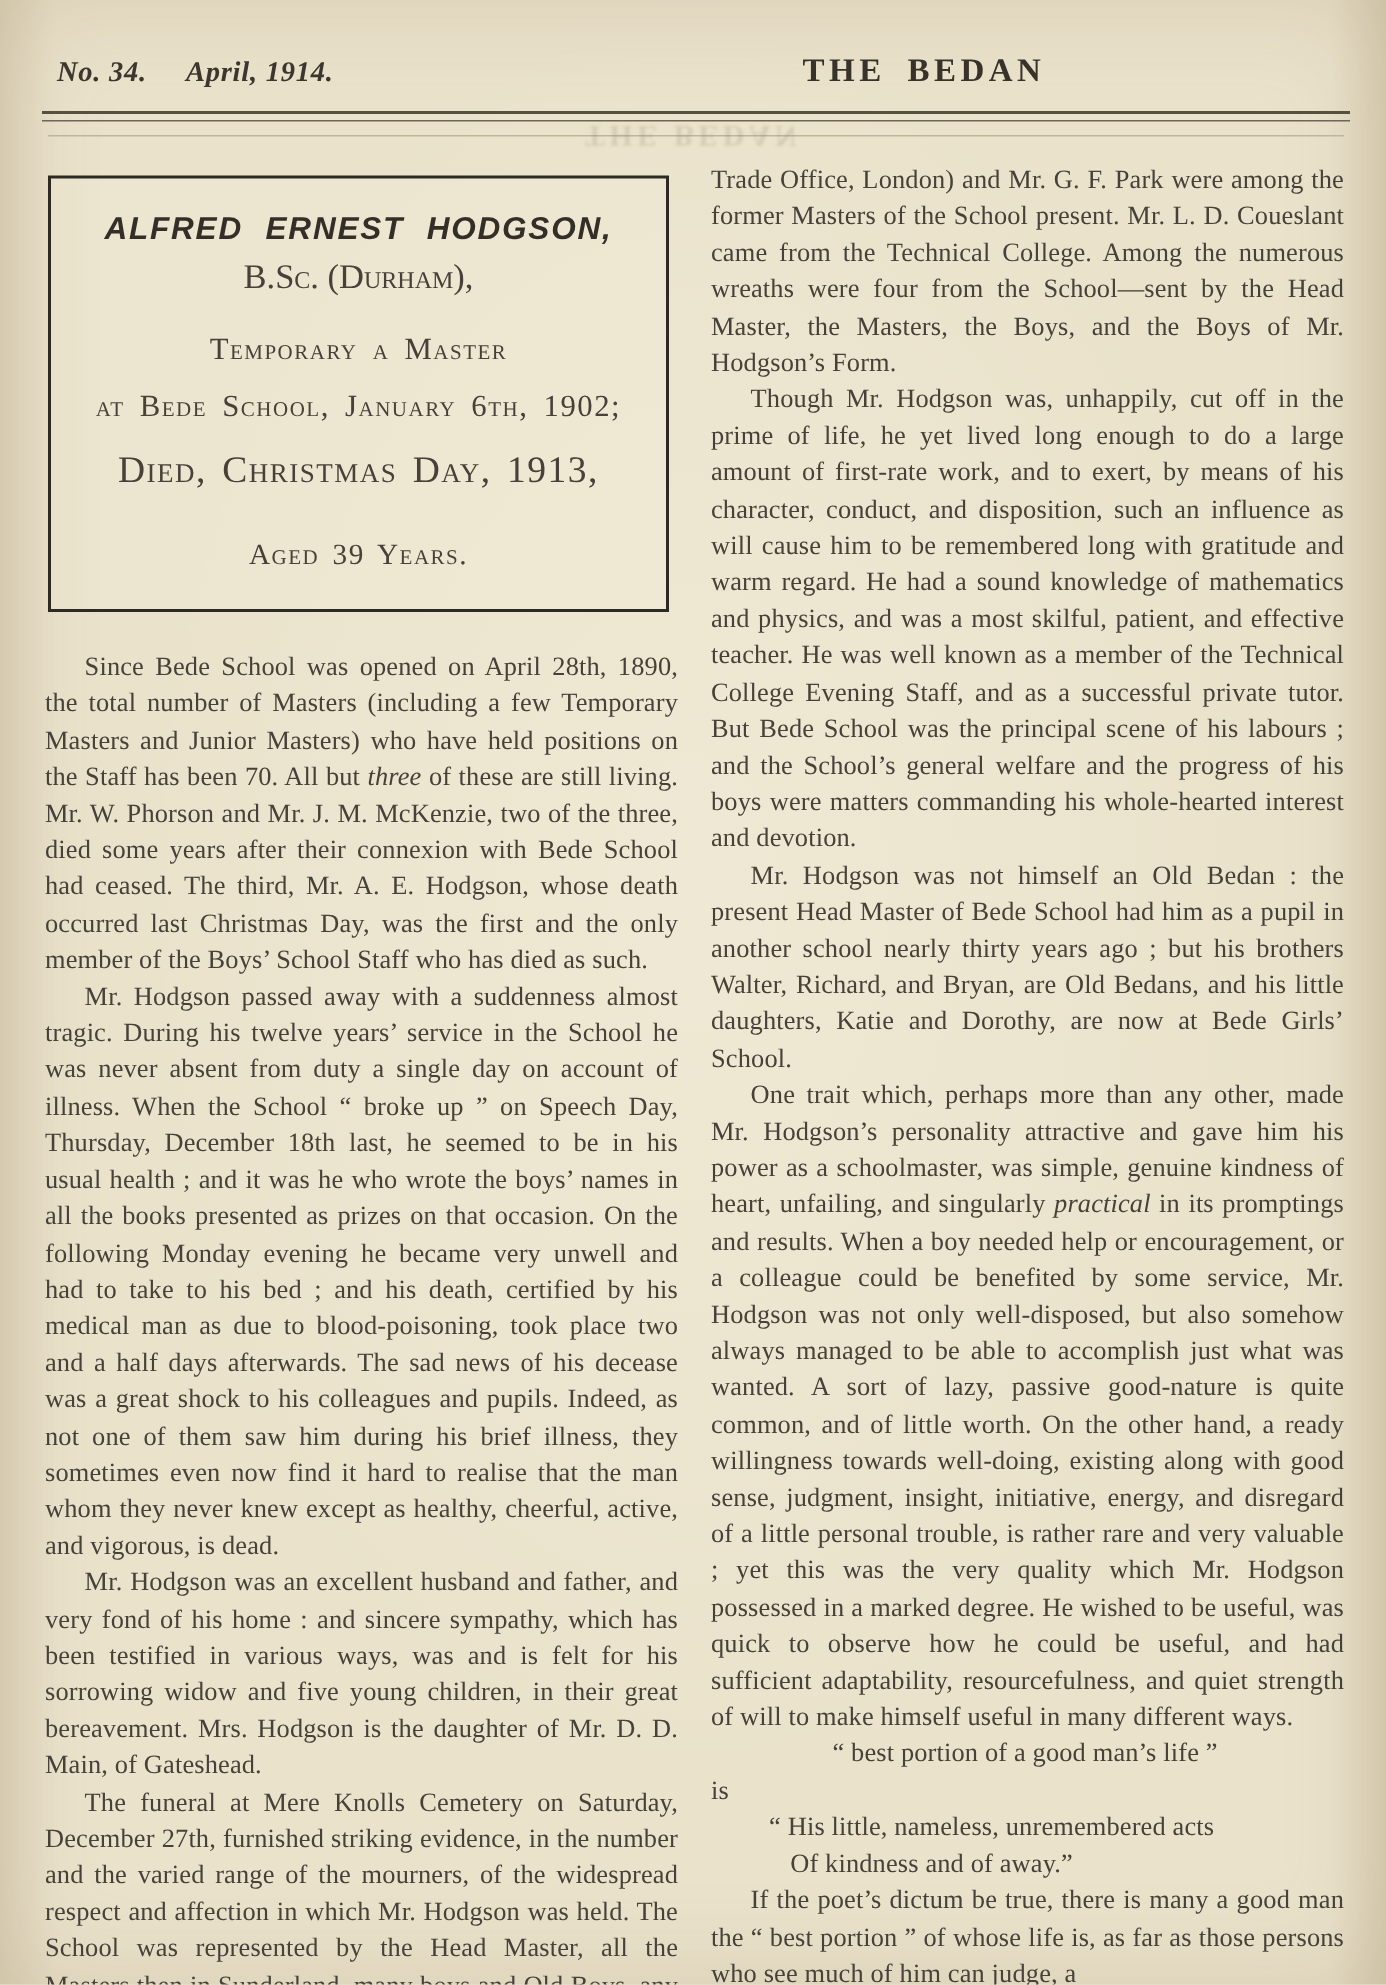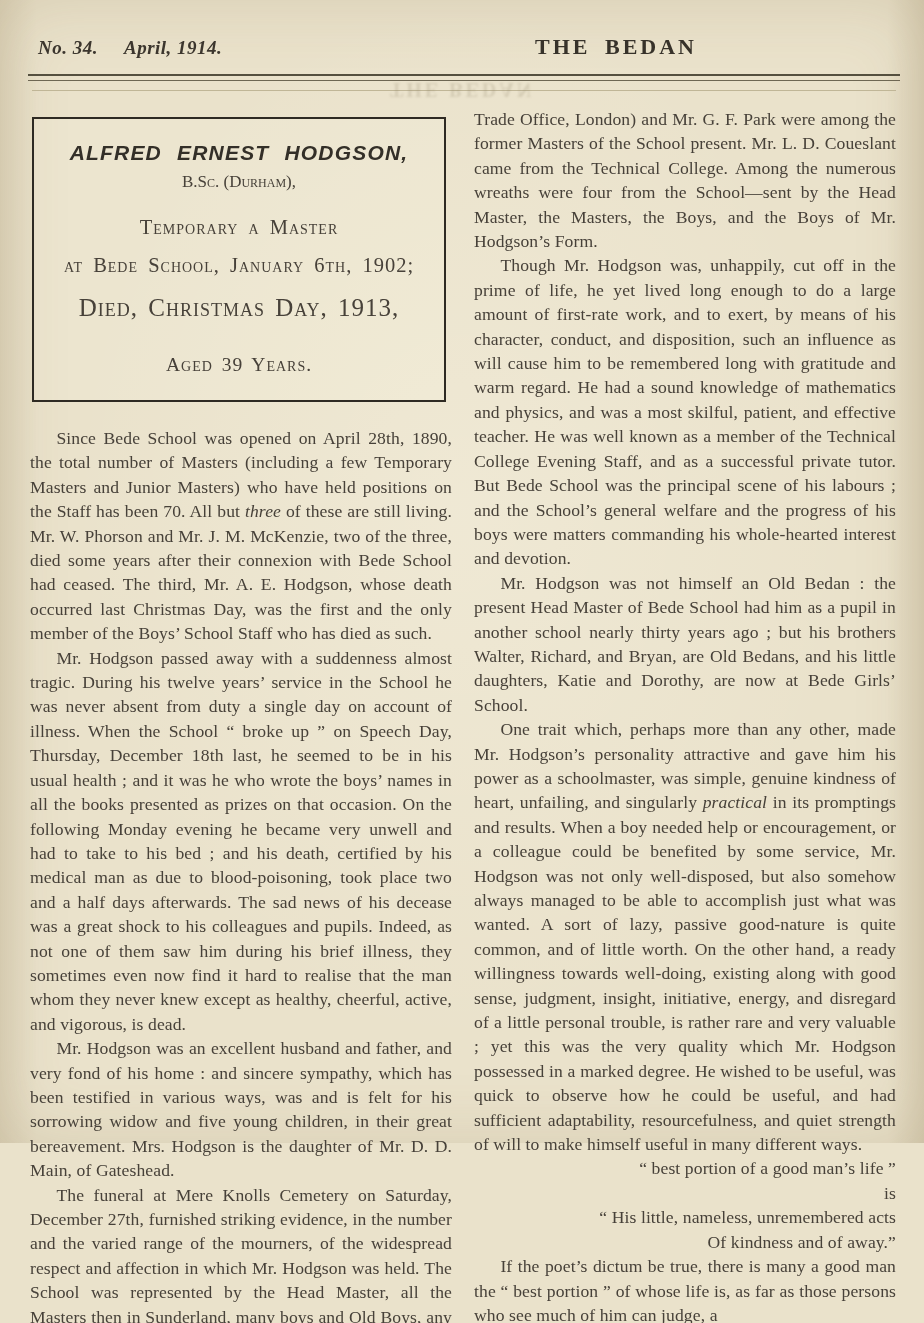--- a/index.html
+++ b/index.html
@@ -5,21 +5,21 @@
   html,body{margin:0;padding:0;}
   body{
     width:924px;height:1323px;
     font-family:"Liberation Serif","DejaVu Serif",serif;
     background:#eae2cb;
     color:#474139;
     overflow:hidden;
   }
   .page{
     position:relative;
-    width:924px;height:1143px;
+    width:924px;height:1323px;
     background:
       radial-gradient(ellipse at 50% 45%, rgba(255,252,240,0.25) 0%, rgba(0,0,0,0) 60%),
       linear-gradient(90deg, rgba(141,120,80,0.12) 0%, rgba(0,0,0,0) 4%, rgba(0,0,0,0) 96%, rgba(141,120,80,0.16) 100%),
       #eae2cb;
     box-shadow:inset 0 0 70px rgba(120,100,58,0.18);
     box-sizing:border-box;
     padding:26px 22px 0 26px;
   }
   
   .header-row{
@@ -71,21 +71,21 @@
   .col{flex:1;min-width:0;}
   .col p, .col .block{
     margin:0;
     font-size:17.6px;
     line-height:24.4px;
     text-align:justify;
     letter-spacing:0.1px;
   }
   .block.para{text-indent:1.5em;}
   .block.cont{text-indent:0;}
-  .block.line{text-align:right;}
+  .block.line{text-align:left;}
   .col em{font-style:italic;}
   
   .notice-box{
     border:2.5px solid #2e2a23;
     margin:10px 6px 24px 2px;
     padding:22px 10px 24px 10px;
     text-align:center;
     background:rgba(255,251,238,0.12);
   }
   .notice-name{
@@ -93,21 +93,21 @@
     font-weight:bold;
     font-size:21px;
     letter-spacing:1.2px;
     word-spacing:8px;
     color:#332f28;
     margin-bottom:7px;
     font-style:italic;
   }
   .notice-degree{
     font-variant:small-caps;
-    font-size:17px;
+    font-size:23px;
     margin-bottom:24px;
   }
   .notice-appointed1{
     font-variant:small-caps;
     font-size:20.5px;
     letter-spacing:1px;word-spacing:4px;
     margin-bottom:15px;
   }
   .notice-appointed2{
     font-variant:small-caps;

